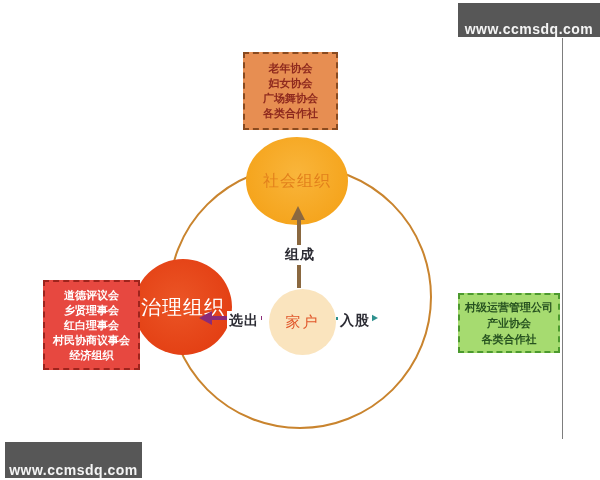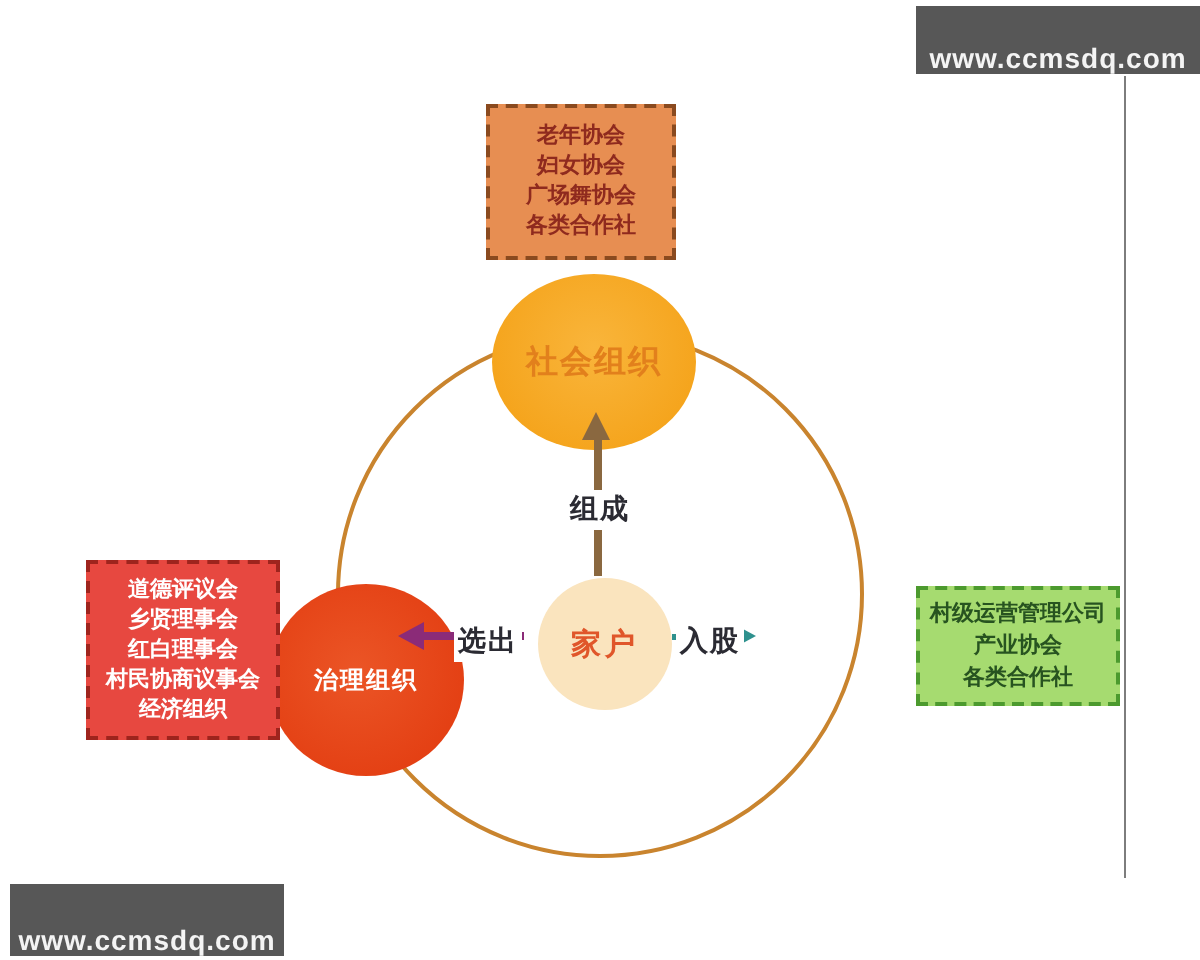--- a/index.html
+++ b/index.html
@@ -13,27 +13,27 @@
   #ring{
     left:168px;top:165px;width:264px;height:264px;
     border:2px solid #C9842E;border-radius:50%;box-sizing:border-box;z-index:1;
   }
 
   
   #vline{left:562px;top:38px;width:1px;height:401px;background:#7d7d7d;z-index:1;}
 
   
   .circle{display:flex;align-items:center;justify-content:center;border-radius:50%;
-          font-weight:bold;letter-spacing:1px;z-index:2;text-align:left;}
+          font-weight:normal;letter-spacing:1px;z-index:2;text-align:left;}
   #circle-top{left:246px;top:137px;width:102px;height:88px;
     background:radial-gradient(circle at 50% 42%,#F9B53B 0%,#F5A41C 75%);
     color:#E2801C;font-size:16px;}
-  #circle-left{left:134px;top:292px;width:98px;height:96px;
+  #circle-left{left:134px;top:259px;width:98px;height:96px;
     background:radial-gradient(circle at 45% 45%,#EB5526 0%,#E33E12 80%);
-    color:#ffffff;font-size:12px;}
+    color:#ffffff;font-size:20px;}
   #circle-right{left:358px;top:273px;width:97px;height:97px;
     background:radial-gradient(circle at 50% 45%,#97D154 0%,#85C43C 80%);
     color:#2E3B1E;font-size:16px;}
   #circle-center{left:269px;top:289px;width:67px;height:66px;
     background:#FAE4BE;color:#E0562A;font-size:15px;letter-spacing:2px;}
 
   
   .dbox{box-sizing:border-box;display:flex;flex-direction:column;align-items:center;
         justify-content:center;font-weight:bold;font-size:11px;text-align:center;
         background-clip:padding-box;z-index:3;}

